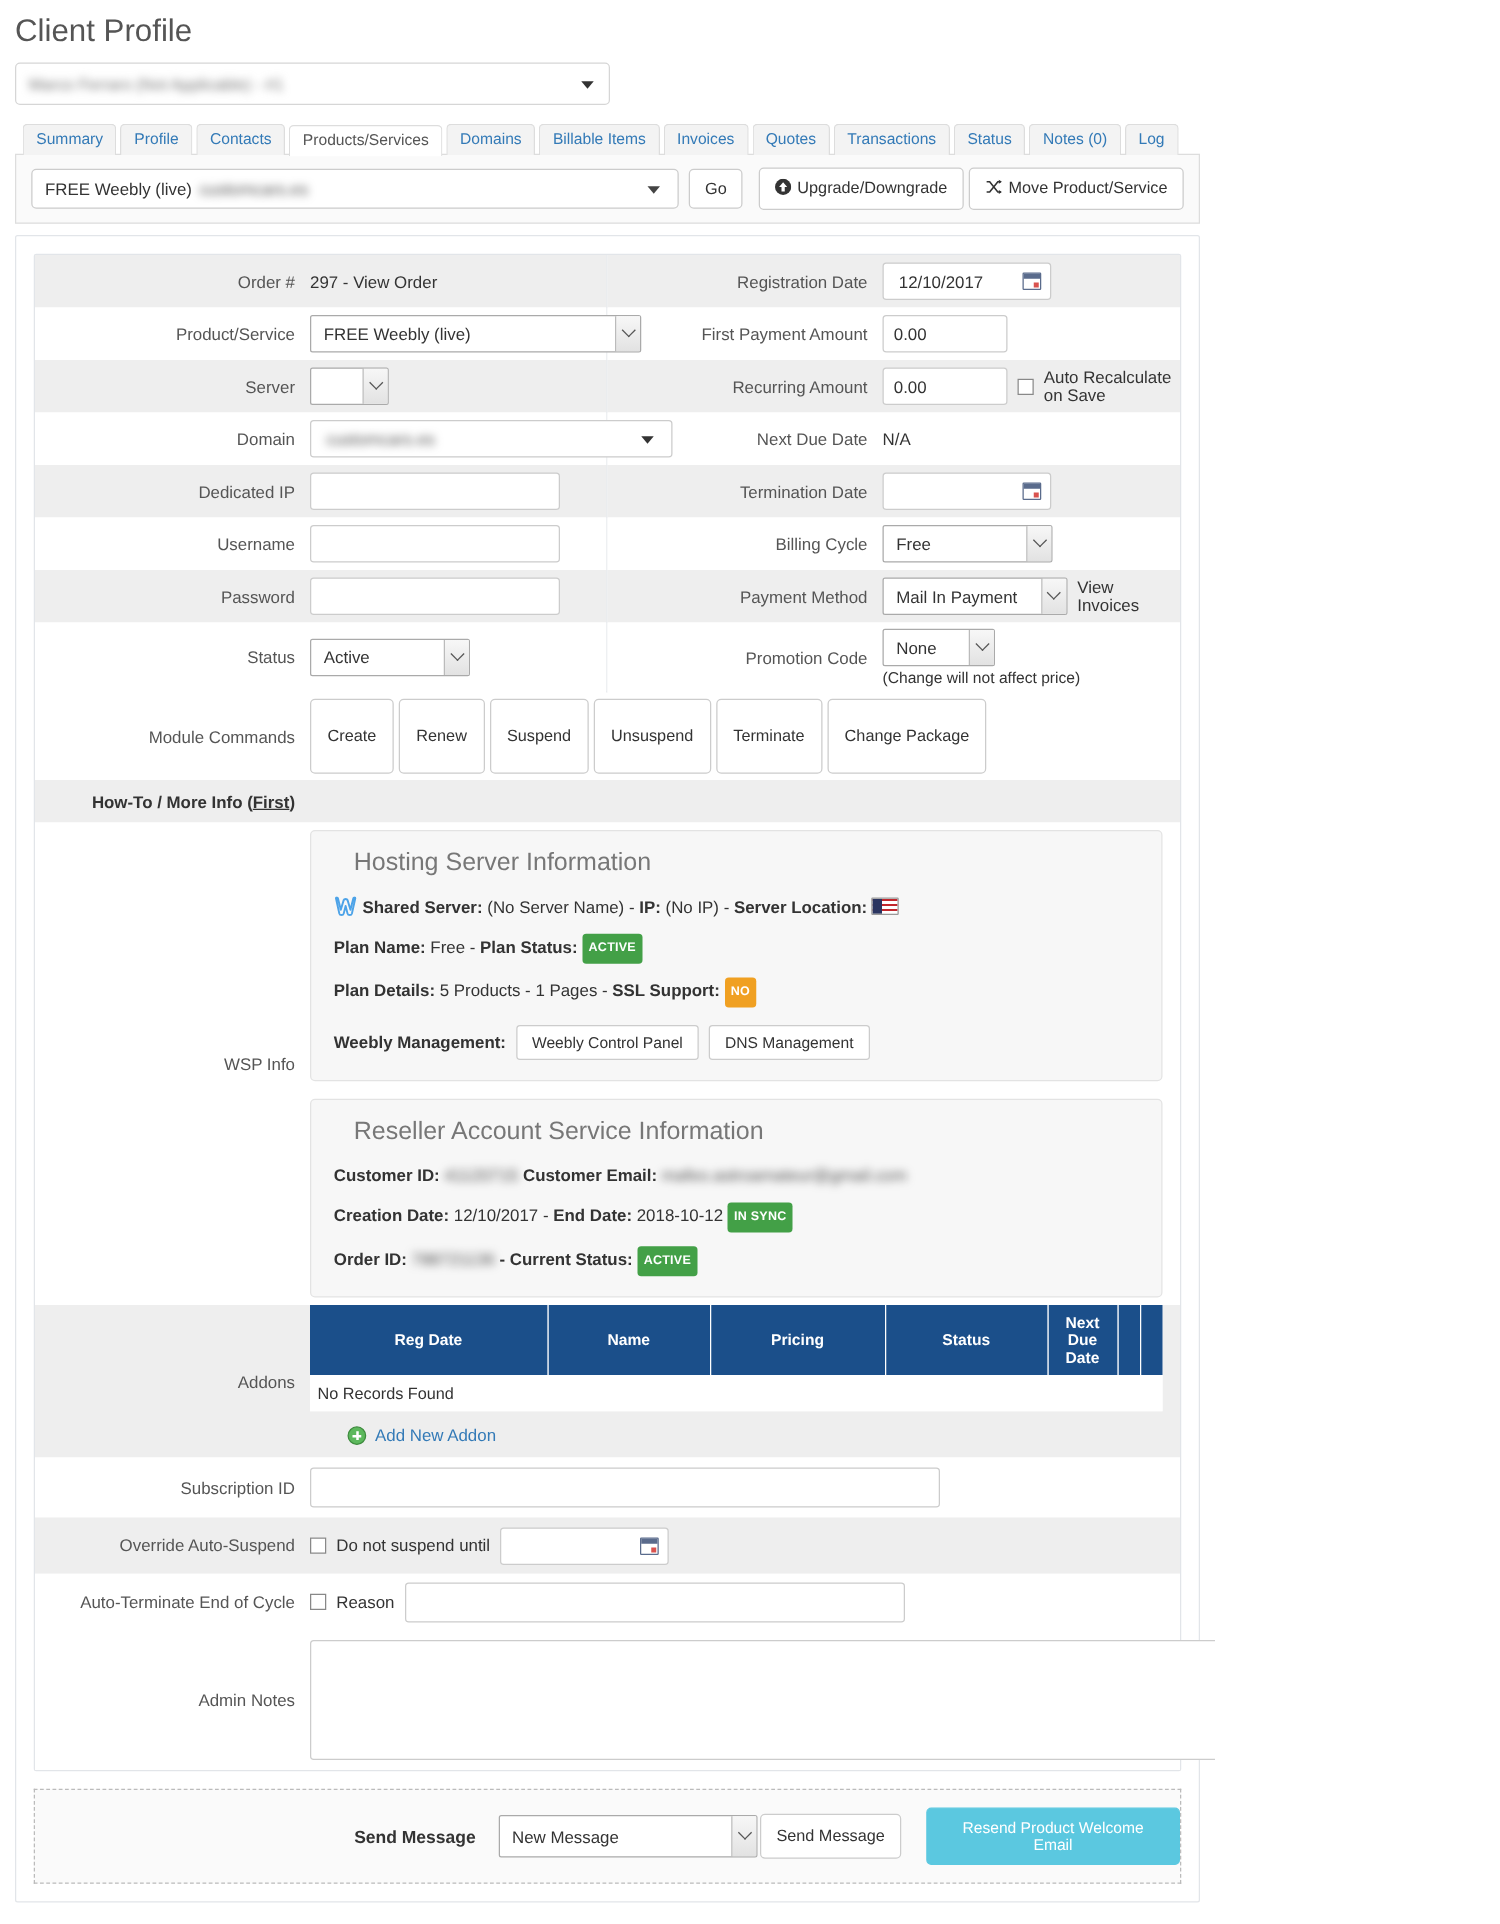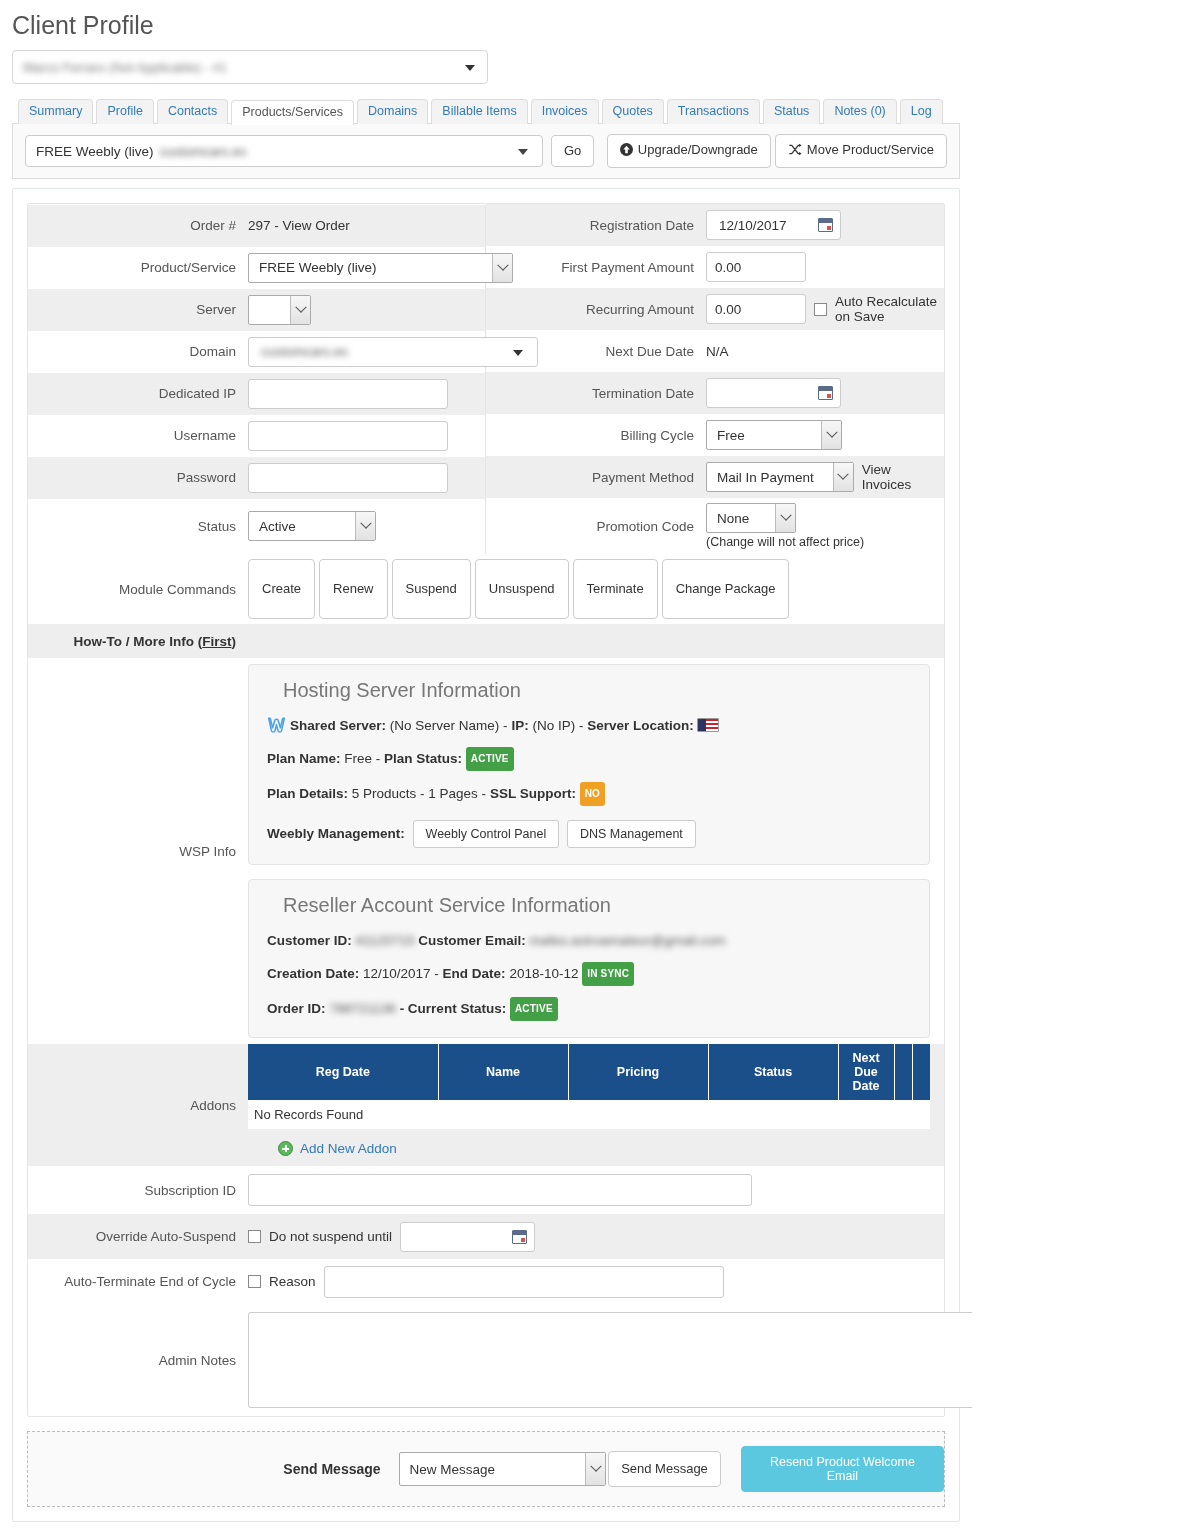--- a/index.html
+++ b/index.html
@@ -72,21 +72,21 @@
   .toolbar-right { margin-left: auto; display: flex; gap: 4px; }
   .icon-inline { display: inline-block; vertical-align: -2px; margin-right: 5px; }
 
   
   .panel {
     margin: 8px 12px 0 12px; border: 1px solid #e2e5e9; background: #fff;
     border-radius: 2px;
   }
   .inner-box { border: 1px solid #e2e5e9; margin: 14px; border-radius: 2px; }
 
-  .grid2 { display: flex; align-items: center; }
+  .grid2 { display: flex; }
   .col { width: 50%; }
   .col.left { border-right: 1px solid #e2e5e9; }
 
   .frow { display: flex; align-items: center; min-height: 42px; }
   .frow.alt { background: #eeeeee; }
   .frow.plain { background: #ffffff; }
   .flabel {
     width: 218px; text-align: right; padding-right: 10px;
     color: #555; font-size: 13.5px; flex: 0 0 218px;
   }

